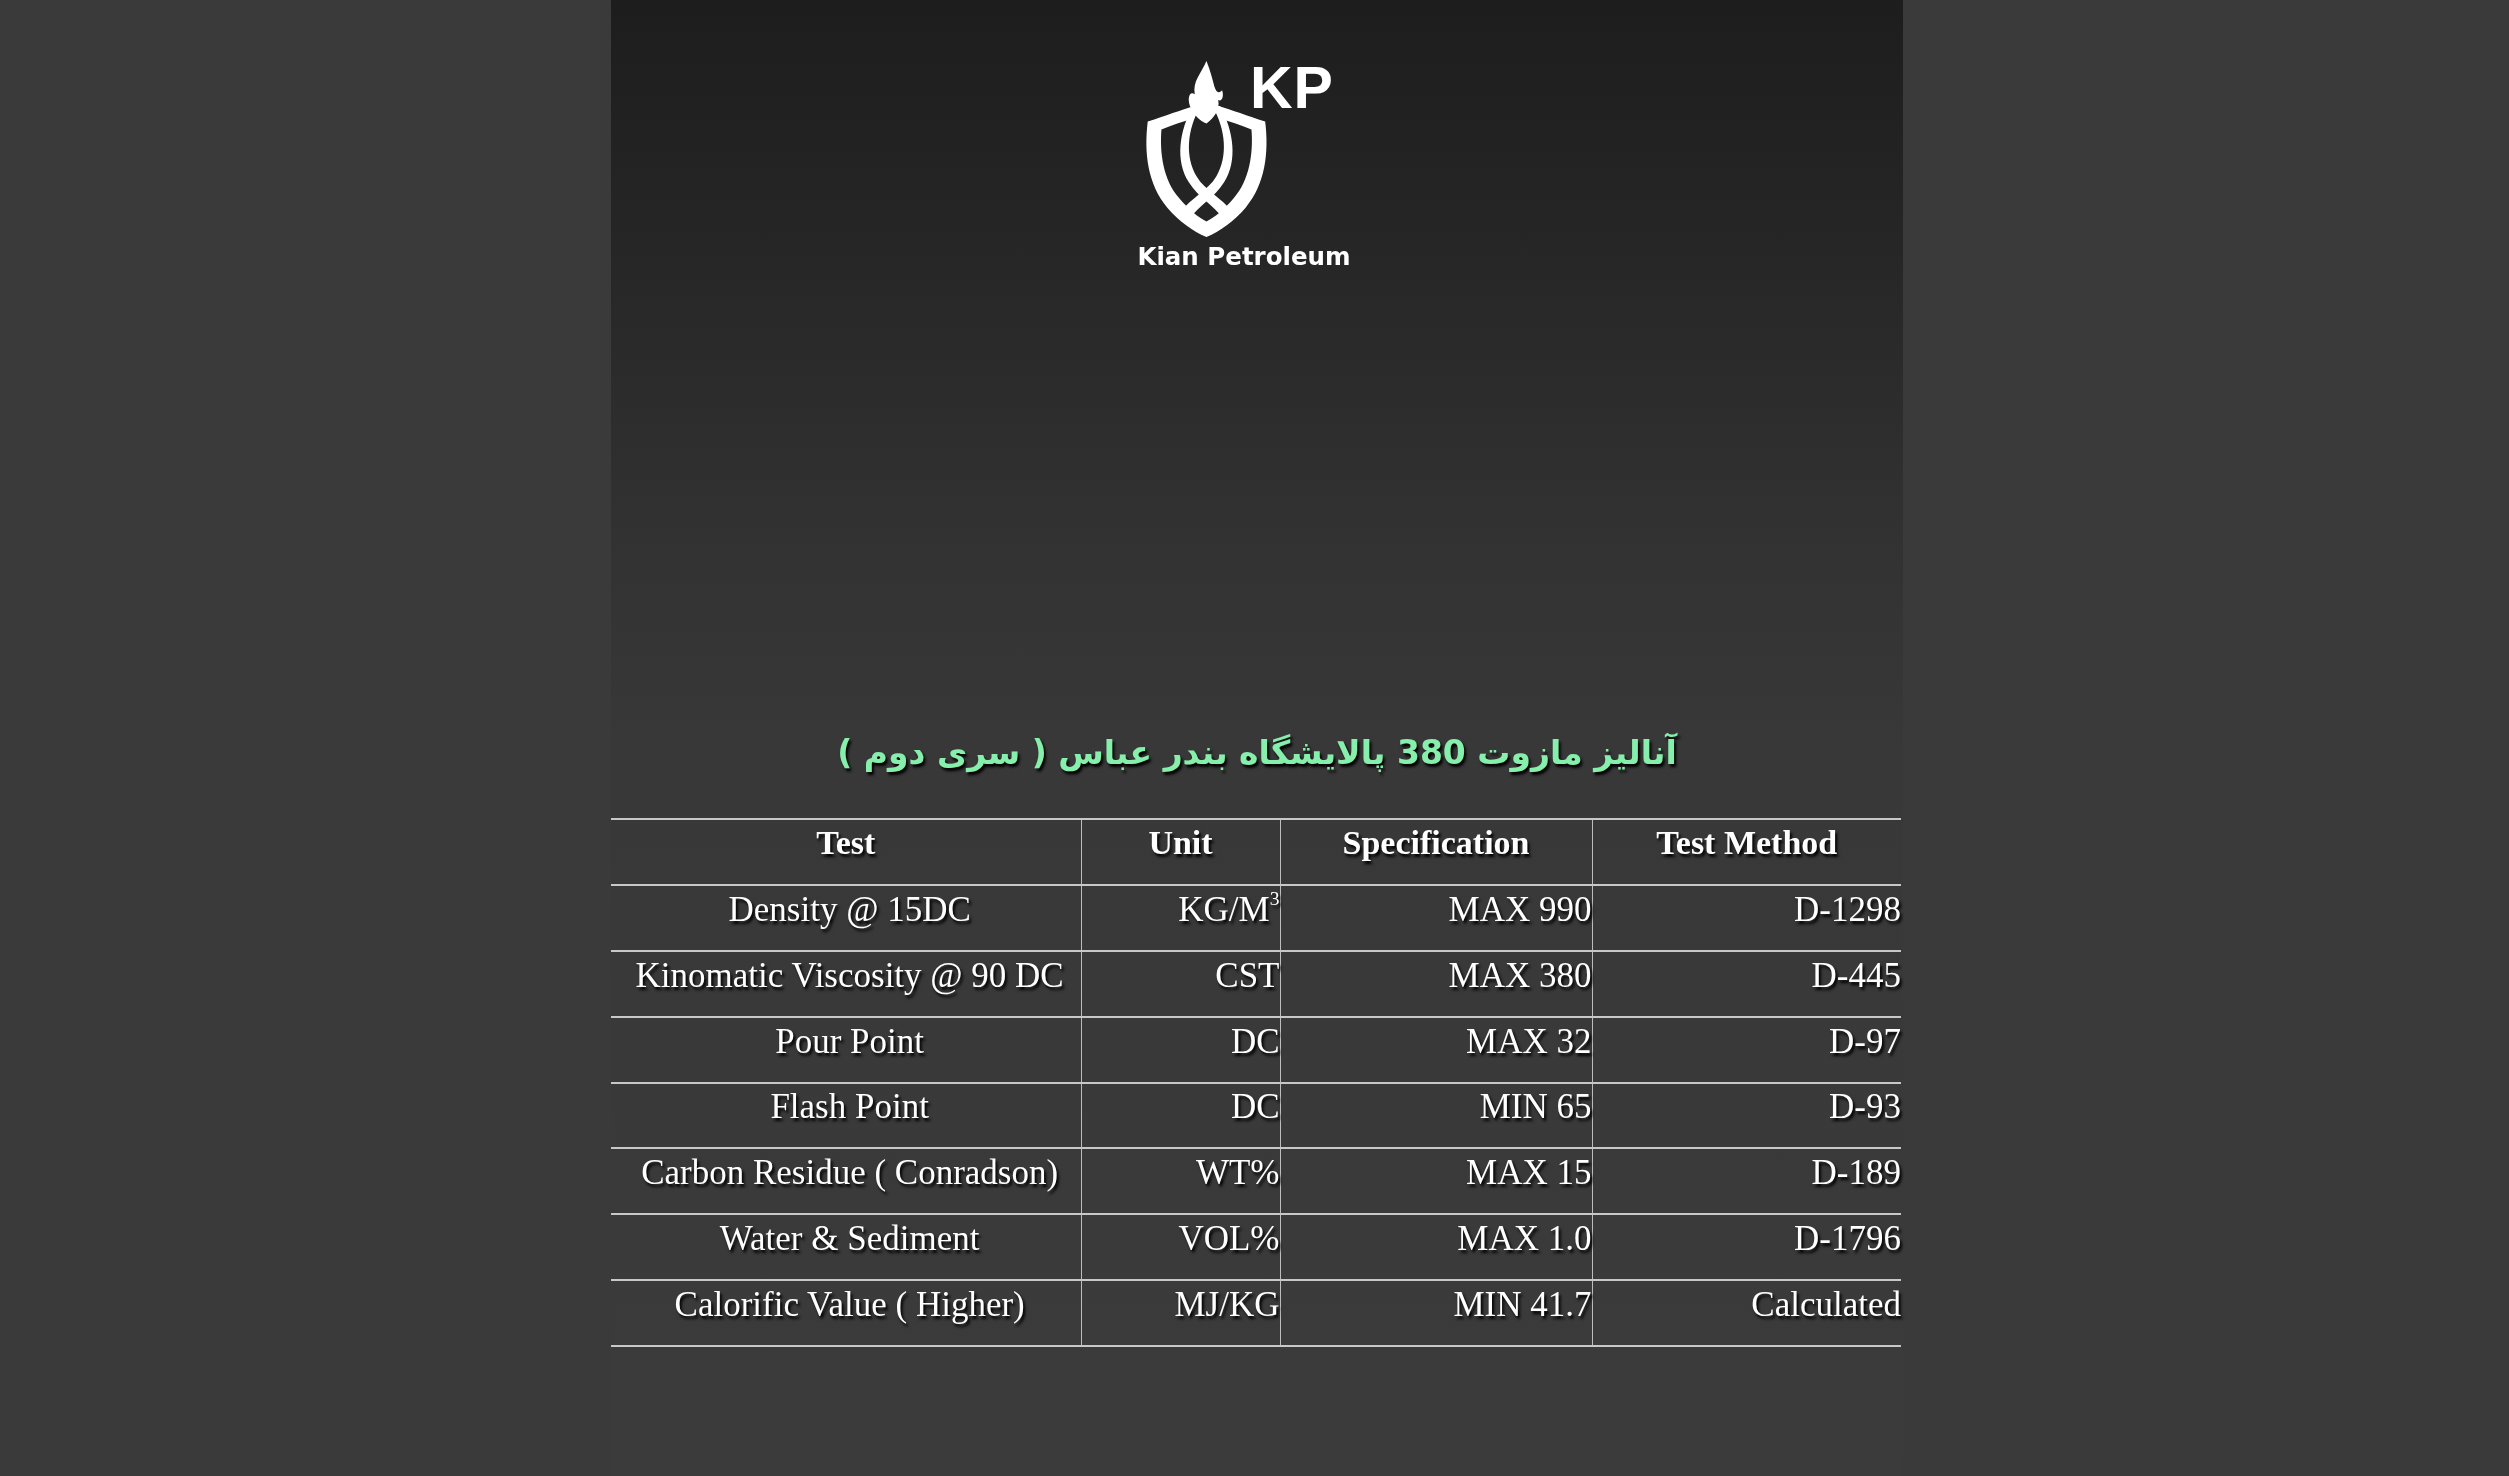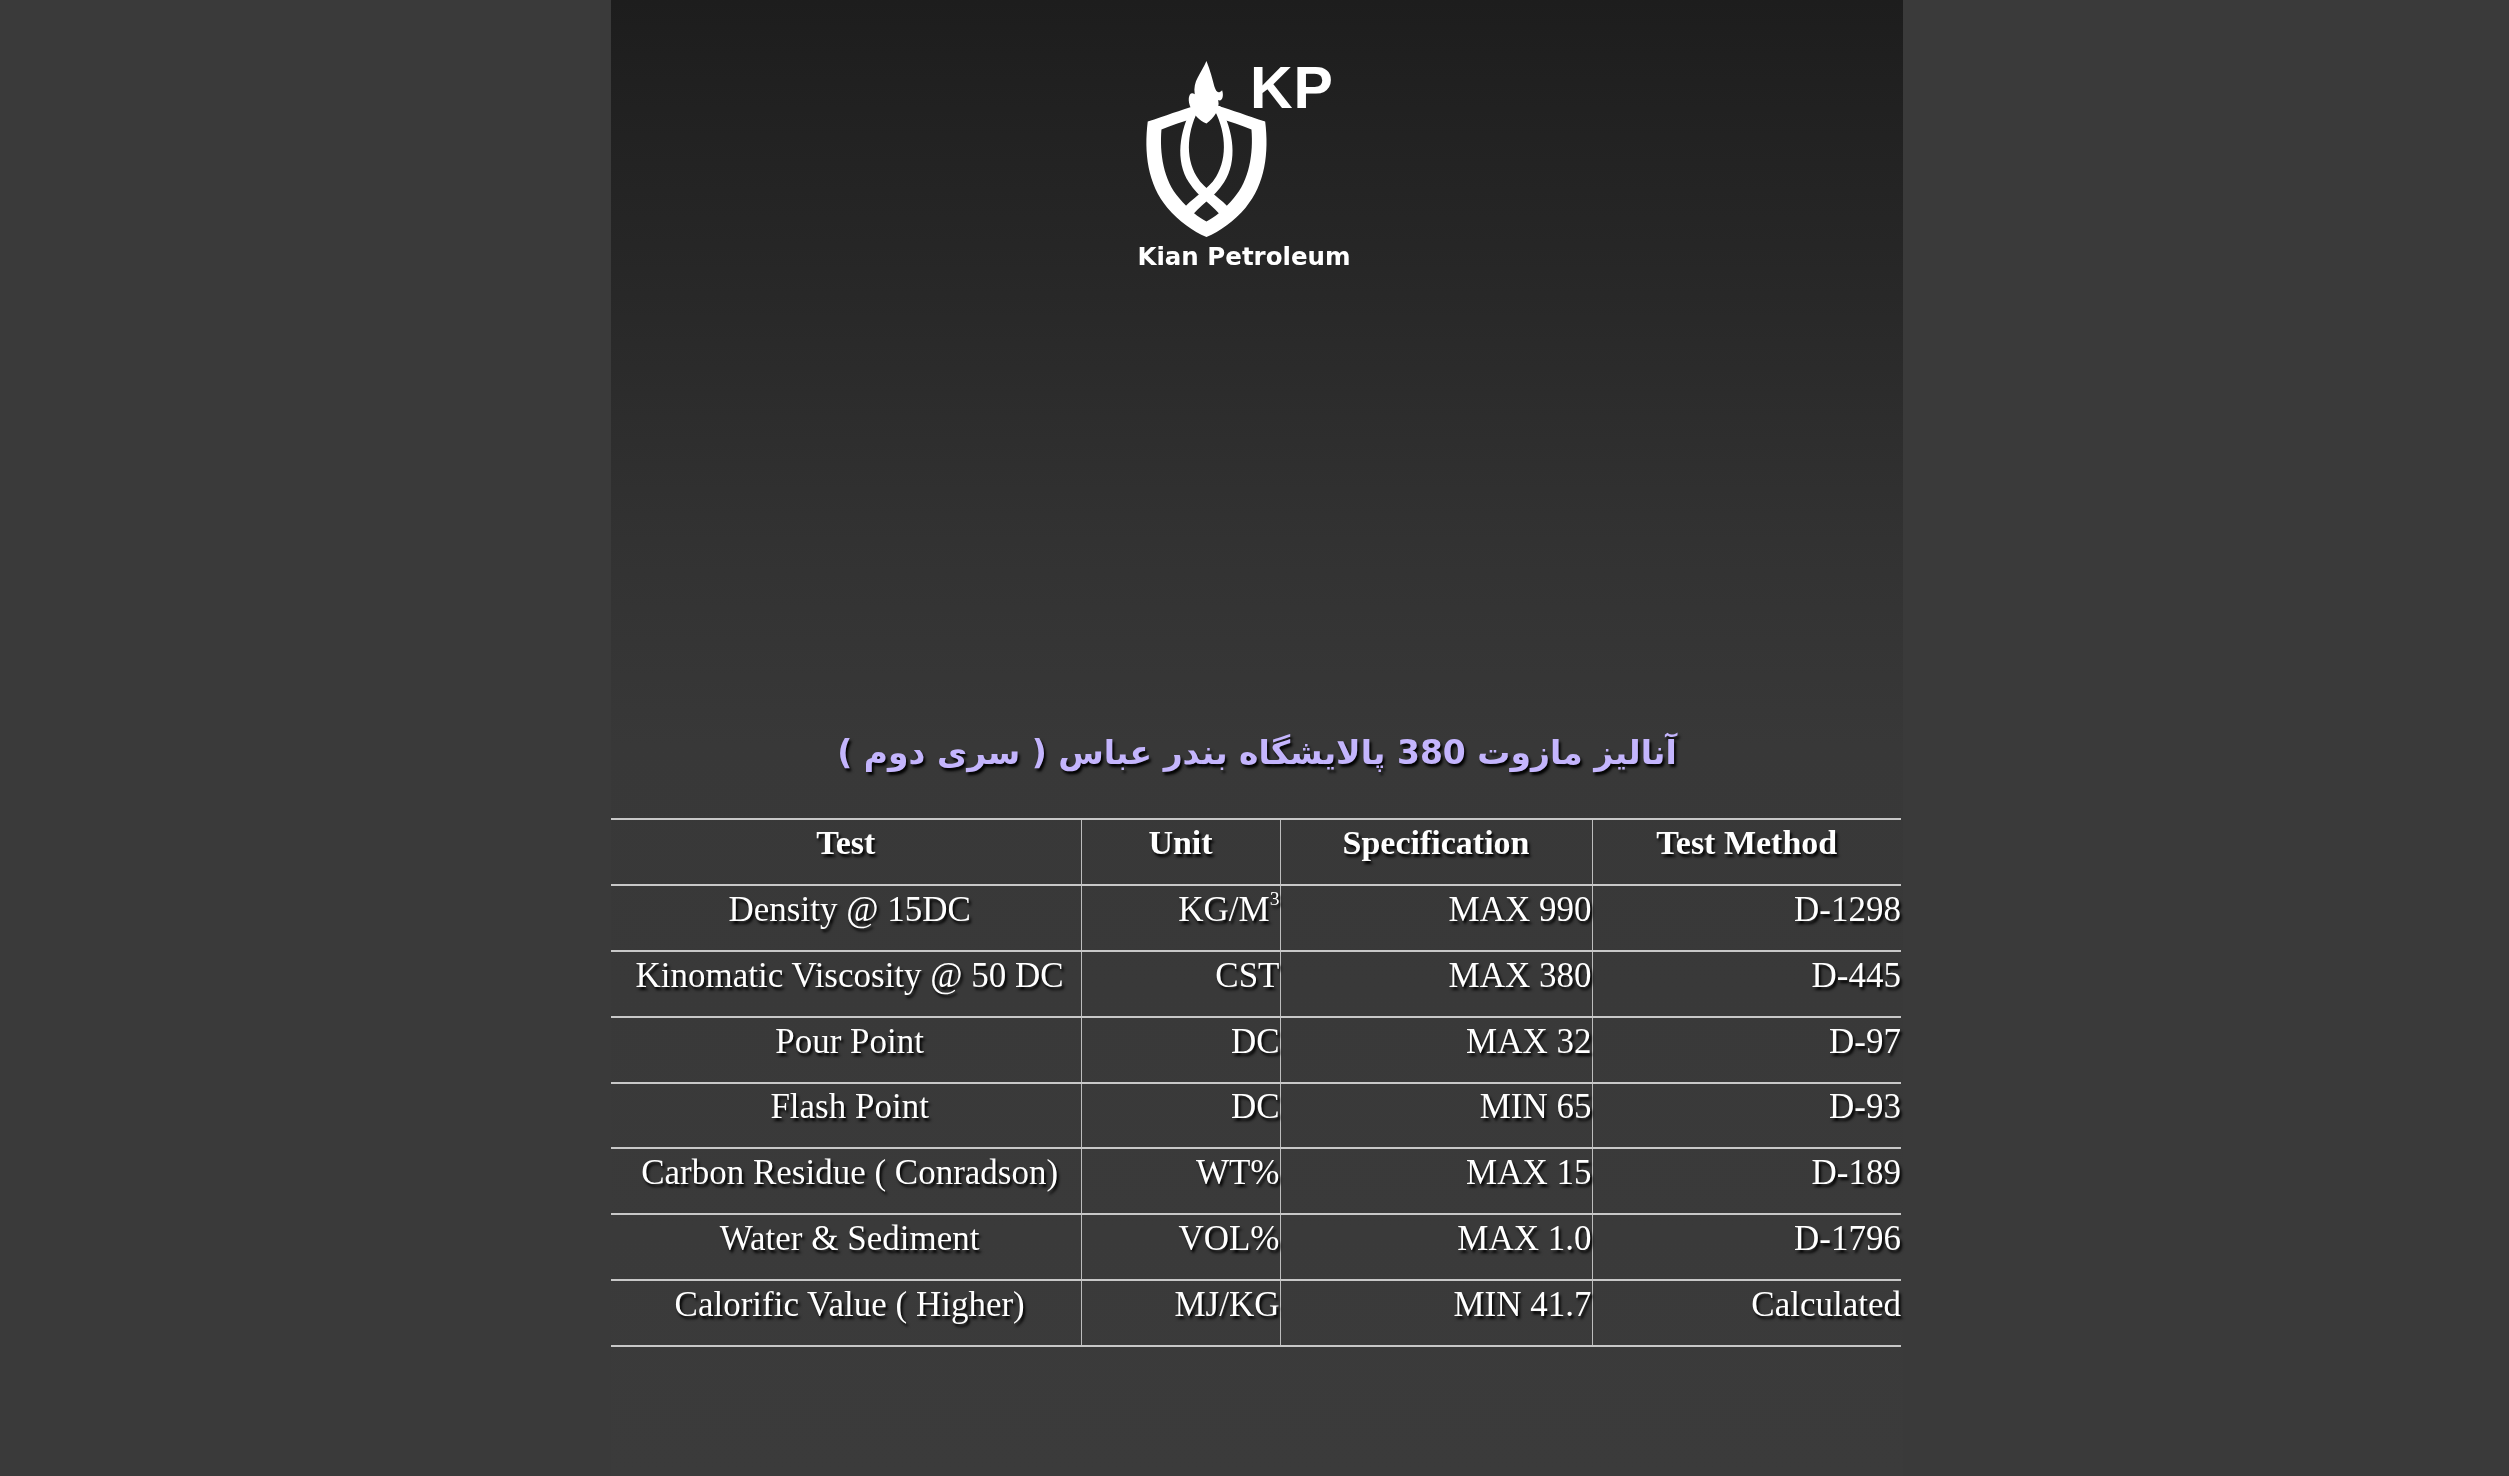--- a/index.html
+++ b/index.html
@@ -24,21 +24,21 @@
     }
     .logo .brand {
       position: absolute; left: -29px; top: 190px; width: 274px; text-align: center;
       font-family: "DejaVu Sans", sans-serif; font-weight: bold;
       font-size: 24.5px; color: #ffffff; line-height: 1;
     }
     .title {
       position: absolute; left: 611px; top: 733px; width: 1292px; text-align: center;
       direction: rtl;
       font-family: "DejaVu Sans", sans-serif; font-weight: bold;
-      font-size: 33px; color: #c4b5fd;
+      font-size: 33px; color: #86efac;
       text-shadow: 2px 2.9px 2.9px #000;
     }
     table.spec {
       position: absolute; left: 611px; top: 818px; width: 1290px;
       border-collapse: collapse;
       color: #ffffff;
     }
     table.spec th, table.spec td {
       height: 60px; padding: 0;
       border-top: 2px solid #c8c8c8;
@@ -100,21 +100,21 @@
     </tr>
   </thead>
   <tbody>
     <tr>
       <td class="test">Density @ 15DC</td>
       <td><span>KG/M</span><sup>3</sup></td>
       <td>MAX 990</td>
       <td>D-1298</td>
     </tr>
     <tr>
-      <td class="test">Kinomatic Viscosity @ 50 DC</td>
+      <td class="test">Kinomatic Viscosity @ 90 DC</td>
       <td>CST</td>
       <td>MAX 380</td>
       <td>D-445</td>
     </tr>
     <tr>
       <td class="test">Pour Point</td>
       <td>DC</td>
       <td>MAX 32</td>
       <td>D-97</td>
     </tr>

